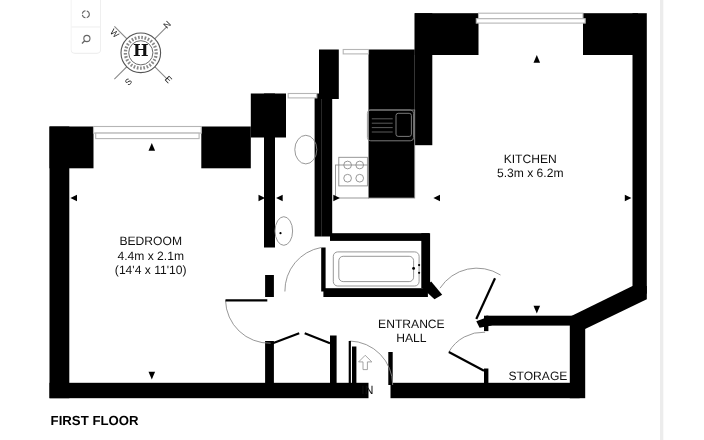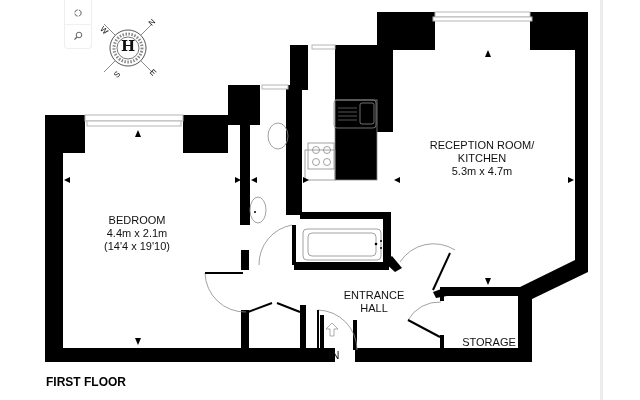--- a/index.html
+++ b/index.html
@@ -166,27 +166,26 @@
     <div class="label" style="left:128px; top:40px; font-family:'DejaVu Serif',serif; font-weight:bold; font-size:15px;">H</div>
     <div class="label" style="left:152px; top:16px; font-size:8px; transform:translateX(-50%) rotate(-45deg);">N</div>
     <div class="label" style="left:104px; top:24px; font-size:8px; transform:translateX(-50%) rotate(45deg);">W</div>
     <div class="label" style="left:117px; top:68px; font-size:8px; transform:translateX(-50%) rotate(-45deg);">S</div>
     <div class="label" style="left:153px; top:66px; font-size:8px; transform:translateX(-50%) rotate(45deg);">E</div>
   </div>
 
   <div class="label" style="left:137px; top:214px;">
     <span>BEDROOM</span>
     <span>4.4m x 2.1m</span>
-    <span>(14'4 x 19'10)</span>
+    <span>(14'4 x 11'10)</span>
   </div>
 
   <div class="label" style="left:482px; top:139px;">
-    <span>RECEPTION ROOM/</span>
     <span>KITCHEN</span>
-    <span>5.3m x 4.7m</span>
+    <span>5.3m x 6.2m</span>
   </div>
 
   <div class="label" style="left:374px; top:289px;text-align:center;">
     <span>ENTRANCE</span>
     <span>HALL</span>
   </div>
 
   <div class="label" style="left:489px; top:336px;">
     <span>STORAGE</span>
   </div>

